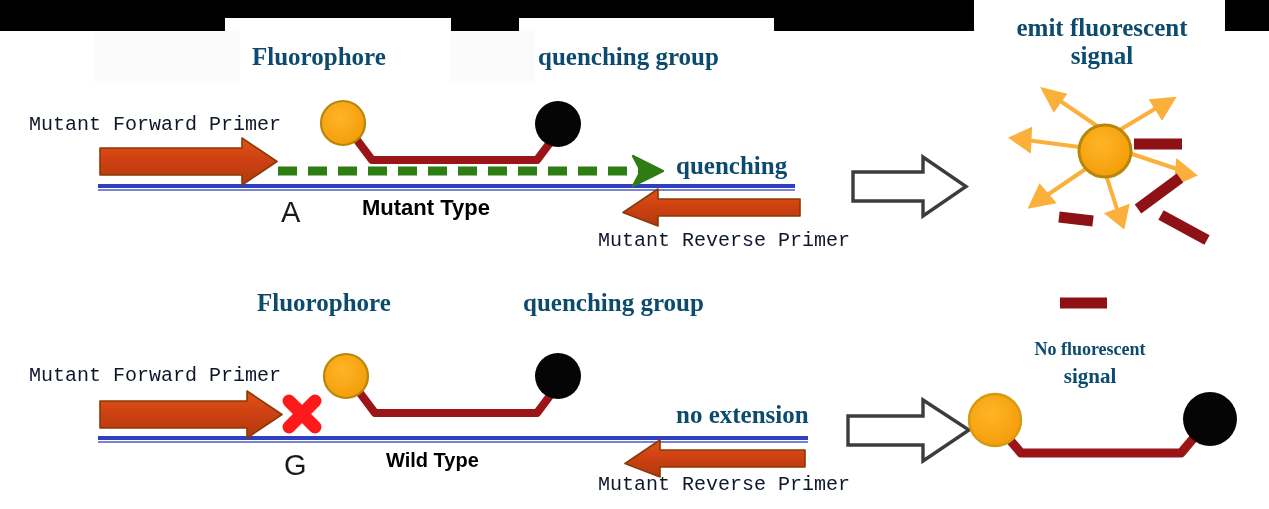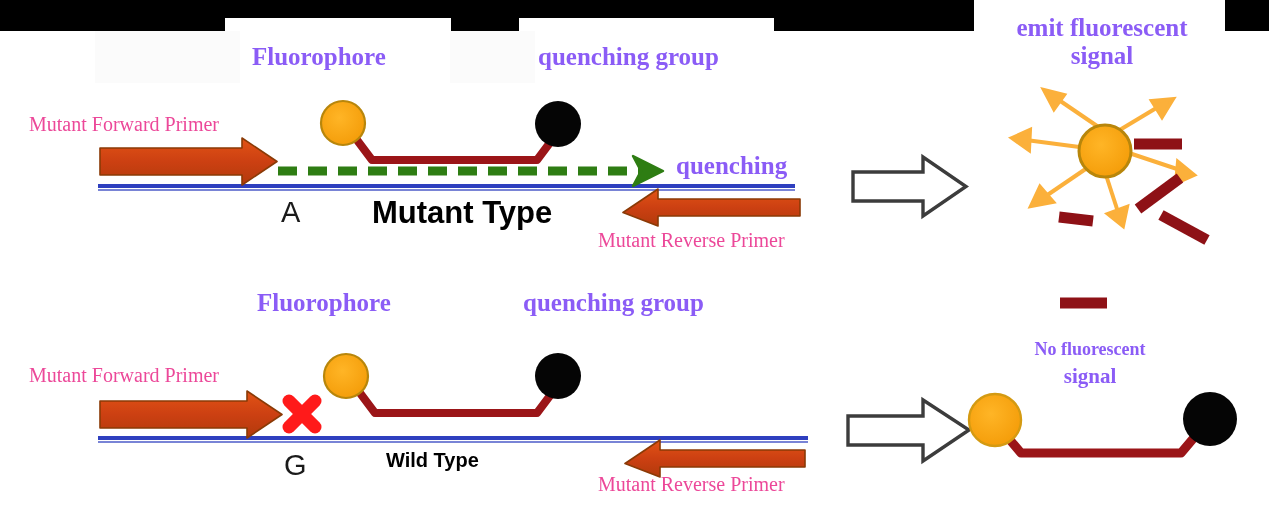--- a/index.html
+++ b/index.html
@@ -20,31 +20,31 @@
   .blackbar { background: #000000; position: absolute; }
 
   
   .ghost-panel { position: absolute; background: #fbfbfb; }
 
   
   .serif-label {
     position: absolute;
     font-family: "Liberation Serif", serif;
     font-weight: bold;
-    color: #8b5cf6;
+    color: #0c4a6e;
     white-space: nowrap;
     line-height: 1.08;
   }
   .serif-center { text-align: center; }
 
   
   .sans-label {
     position: absolute;
-    font-family: Liberation Serif, serif;
-    color: #ec4899;
+    font-family: Liberation Mono, monospace;
+    color: #0f172a;
     white-space: nowrap;
   }
   .base-letter {
     position: absolute;
     font-family: "Liberation Sans", sans-serif;
     color: #1a1a1a;
     white-space: nowrap;
   }
   .type-label {
     position: absolute;
@@ -78,39 +78,40 @@
 
   <div class="serif-label serif-center" style="left:1000px; top:14px; font-size:25px; width:204px;">emit fluorescent</div>
   <div class="serif-label serif-center" style="left:1000px; top:42px; font-size:25px; width:204px;">signal</div>
 
   <div class="sans-label" style="left:29px; top:113px; font-size:20px;">Mutant Forward Primer</div>
 
   <div class="sans-label" style="left:598px; top:229px; font-size:20px;">Mutant Reverse Primer</div>
 
   <div class="base-letter" style="left:281px; top:196px; font-size:29px;">A</div>
 
-  <div class="type-label" style="left:372px; top:195px; font-size:31px;">Mutant Type</div>
+  <div class="type-label" style="left:362px; top:195px; font-size:22px;">Mutant Type</div>
 
   <div class="serif-label" style="left:676px; top:152px; font-size:25px;">quenching</div>
 
   <div class="serif-label" style="left:257px; top:289px; font-size:25px;">Fluorophore</div>
 
   <div class="serif-label" style="left:523px; top:289px; font-size:25px;">quenching group</div>
 
   <div class="serif-label serif-center" style="left:1000px; top:340px; font-size:18px; width:180px;">No fluorescent</div>
   <div class="serif-label serif-center" style="left:1000px; top:365px; font-size:21px; width:180px;">signal</div>
 
   <div class="sans-label" style="left:29px; top:364px; font-size:20px;">Mutant Forward Primer</div>
 
   <div class="sans-label" style="left:598px; top:473px; font-size:20px;">Mutant Reverse Primer</div>
 
   <div class="base-letter" style="left:284px; top:449px; font-size:29px;">G</div>
 
   <div class="type-label" style="left:386px; top:449px; font-size:20px;">Wild Type</div>
 
+  <div class="serif-label" style="left:676px; top:401px; font-size:25px;">no extension</div>
 
   <svg class="svg-layer" viewBox="0 0 1269 509">
     <defs>
       <linearGradient id="orangeArrowGrad" x1="0" y1="0" x2="0" y2="1">
         <stop offset="0%" stop-color="#E25315"></stop>
         <stop offset="50%" stop-color="#CC4012"></stop>
         <stop offset="100%" stop-color="#B23A0C"></stop>
       </linearGradient>
       <radialGradient id="fluoroGrad" cx="42%" cy="38%" r="72%">
         <stop offset="0%" stop-color="#FFB526"></stop>

